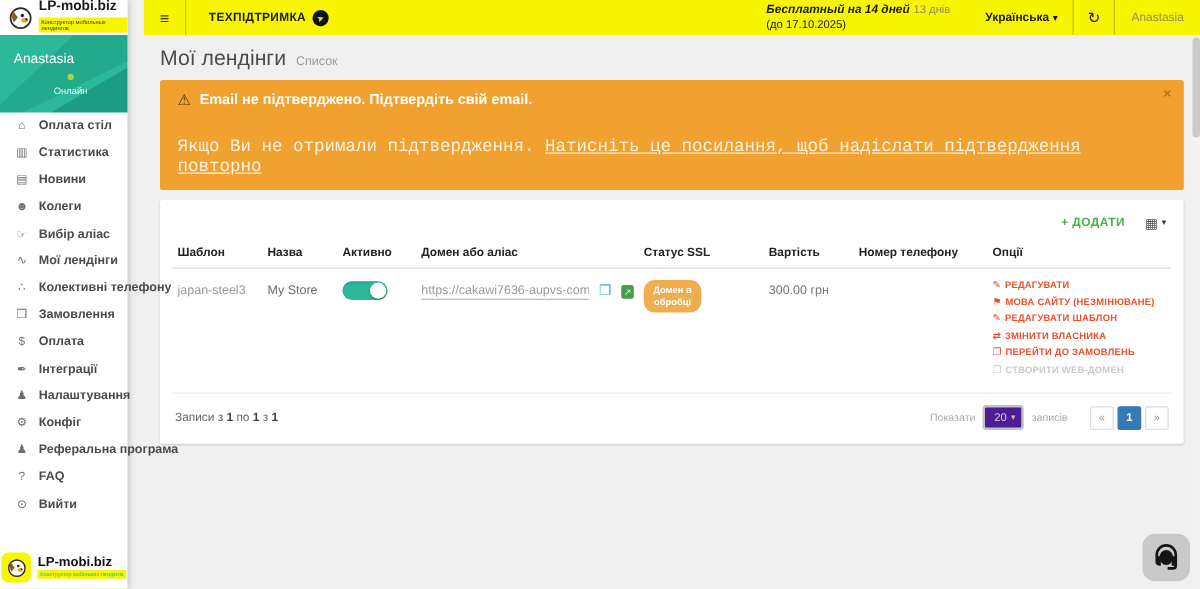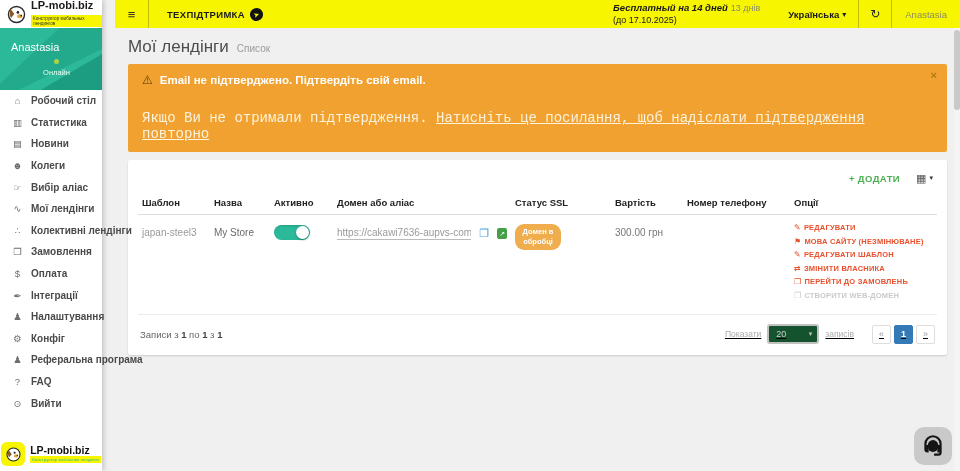--- a/index.html
+++ b/index.html
@@ -97,23 +97,23 @@
   .ssl-badge{display:inline-block;width:46px;background:#f0ad4e;border-radius:9px;color:#fff;
       font-size:7.5px;font-weight:bold;text-align:center;line-height:1.3;padding:3px 4px;margin-top:-3px;}
   td.opt-cell{padding-top:8px;}
   .opt{display:flex;align-items:center;gap:3px;font-size:7.5px;font-weight:bold;color:#e8512e;
       letter-spacing:.2px;margin-bottom:4.5px;cursor:pointer;white-space:nowrap;}
   .opt .oi{font-size:8px;}
   .opt.disabled{color:#cacaca;cursor:default;}
 
   .tfoot{display:flex;justify-content:space-between;align-items:center;padding:9px 2px 7px;}
   .rec{font-size:9.5px;color:#666;} .rec b{font-weight:bold;color:#444;}
-  .pager-zone{display:flex;align-items:center;gap:6px;text-decoration:underline;}
+  .pager-zone{display:flex;align-items:center;gap:6px;}
   .pz-lbl{font-size:8.5px;color:#ababab;}
-  .pz-select{position:relative;width:52px;height:20px;border:2px solid #c2c2c2;border-radius:3px;background:#14532d;
+  .pz-select{position:relative;width:33px;height:20px;border:2px solid #c2c2c2;border-radius:3px;background:#4c1d95;
       display:flex;align-items:center;padding-left:7px;font-size:9px;color:#cfcfcf;cursor:pointer;}
   .pz-select .caret{position:absolute;right:5px;font-size:7px;color:#c2c2c2;}
   .pager{display:flex;gap:3px;margin-left:12px;}
   .pg-btn{min-width:19px;height:19px;border:1px solid #ddd;background:#fff;border-radius:2px;color:#9a9a9a;
       font-size:9px;display:flex;align-items:center;justify-content:center;cursor:pointer;}
   .pg-btn.active{background:#337ab7;border-color:#337ab7;color:#fff;font-weight:bold;}
 
   .fab{position:absolute;right:8px;bottom:6px;width:38px;height:38px;border-radius:10px;background:#c9c9c9;
       display:flex;align-items:center;justify-content:center;cursor:pointer;z-index:40;}
   .scrollbar{position:absolute;right:0;top:28px;bottom:0;width:6px;background:#f4f4f4;z-index:25;}
@@ -142,21 +142,21 @@
     <div class="user-status">
       <span class="status-dot"></span>
       <span>Онлайн</span>
     </div>
   </div>
 
 
   <nav>
     <div class="nav-item">
       <span class="nav-ico">⌂</span>
-      <span class="nav-lbl">Робочий стіл</span>
+      <span class="nav-lbl">Оплата стіл</span>
       </div>
     <div class="nav-item">
       <span class="nav-ico">▥</span>
       <span class="nav-lbl">Статистика</span>
       </div>
     <div class="nav-item">
       <span class="nav-ico">▤</span>
       <span class="nav-lbl">Новини</span>
       </div>
     <div class="nav-item">
@@ -166,21 +166,21 @@
     <div class="nav-item">
       <span class="nav-ico">☞</span>
       <span class="nav-lbl">Вибір аліас</span>
       </div>
     <div class="nav-item">
       <span class="nav-ico">∿</span>
       <span class="nav-lbl">Мої лендінги</span>
       </div>
     <div class="nav-item">
       <span class="nav-ico">∴</span>
-      <span class="nav-lbl">Колективні лендінги</span>
+      <span class="nav-lbl">Колективні телефону</span>
       </div>
     <div class="nav-item">
       <span class="nav-ico">❒</span>
       <span class="nav-lbl">Замовлення</span>
       </div>
     <div class="nav-item">
       <span class="nav-ico">$</span>
       <span class="nav-lbl">Оплата</span>
       </div>
     <div class="nav-item">

